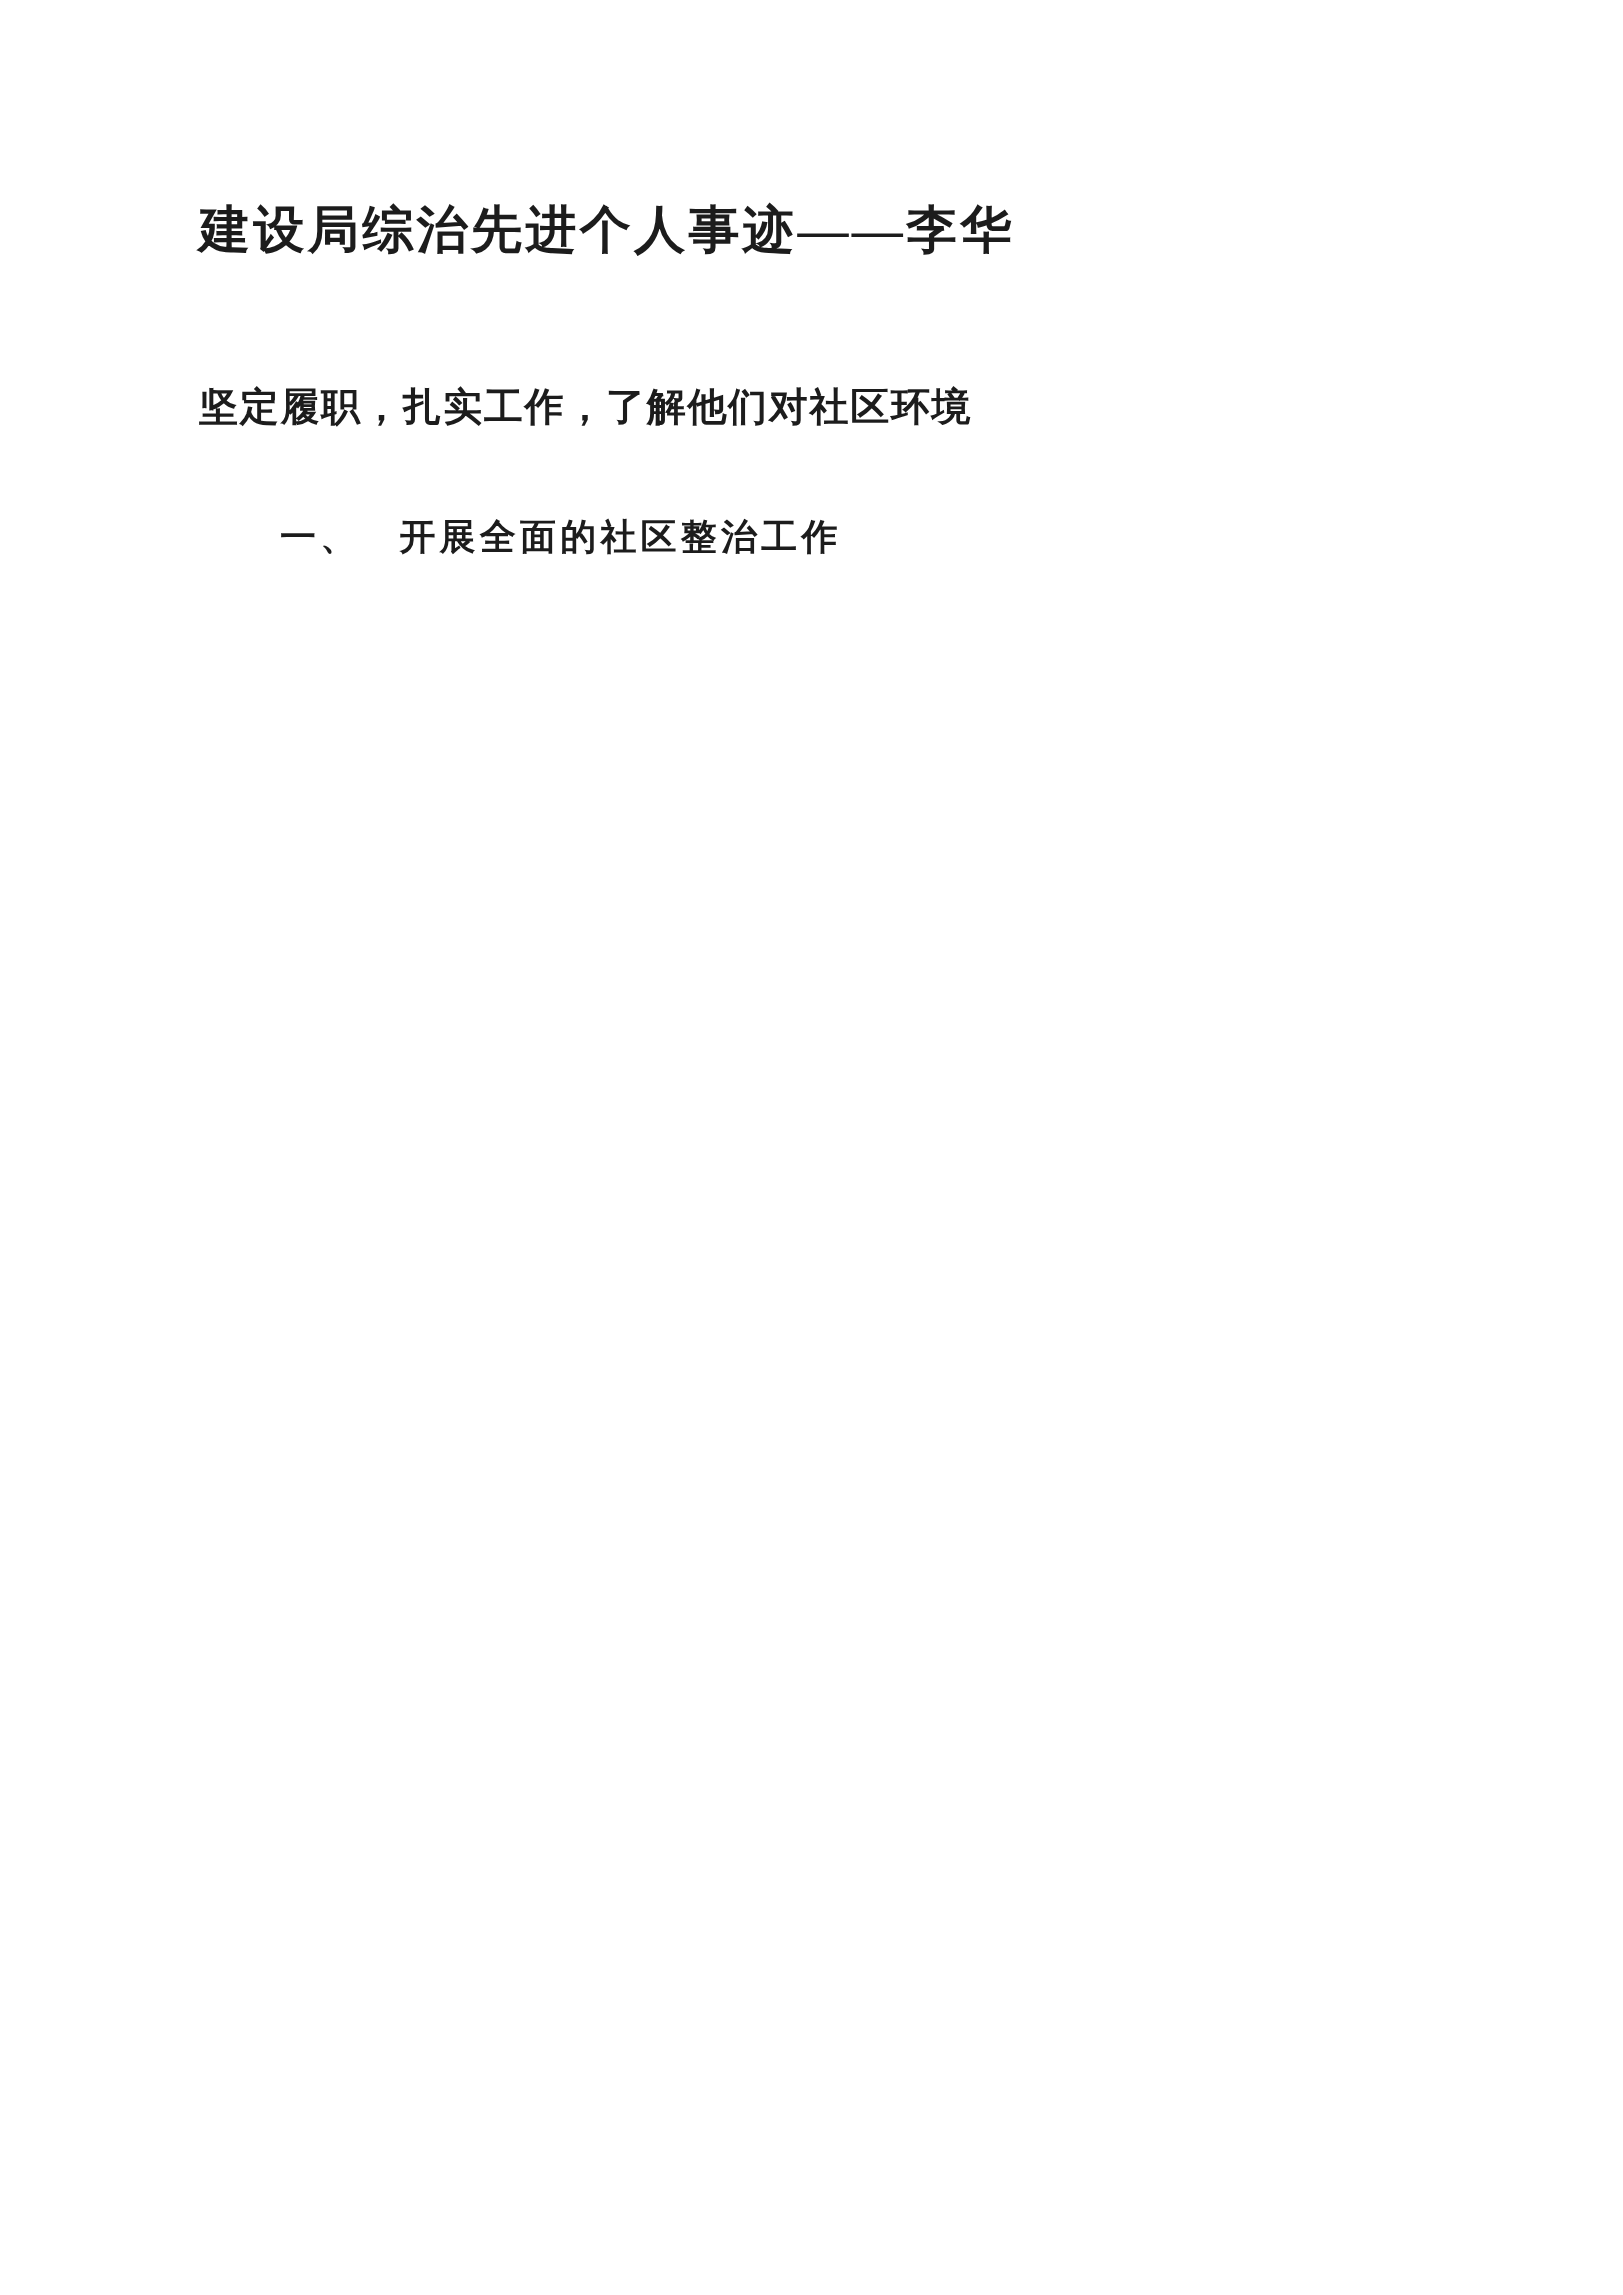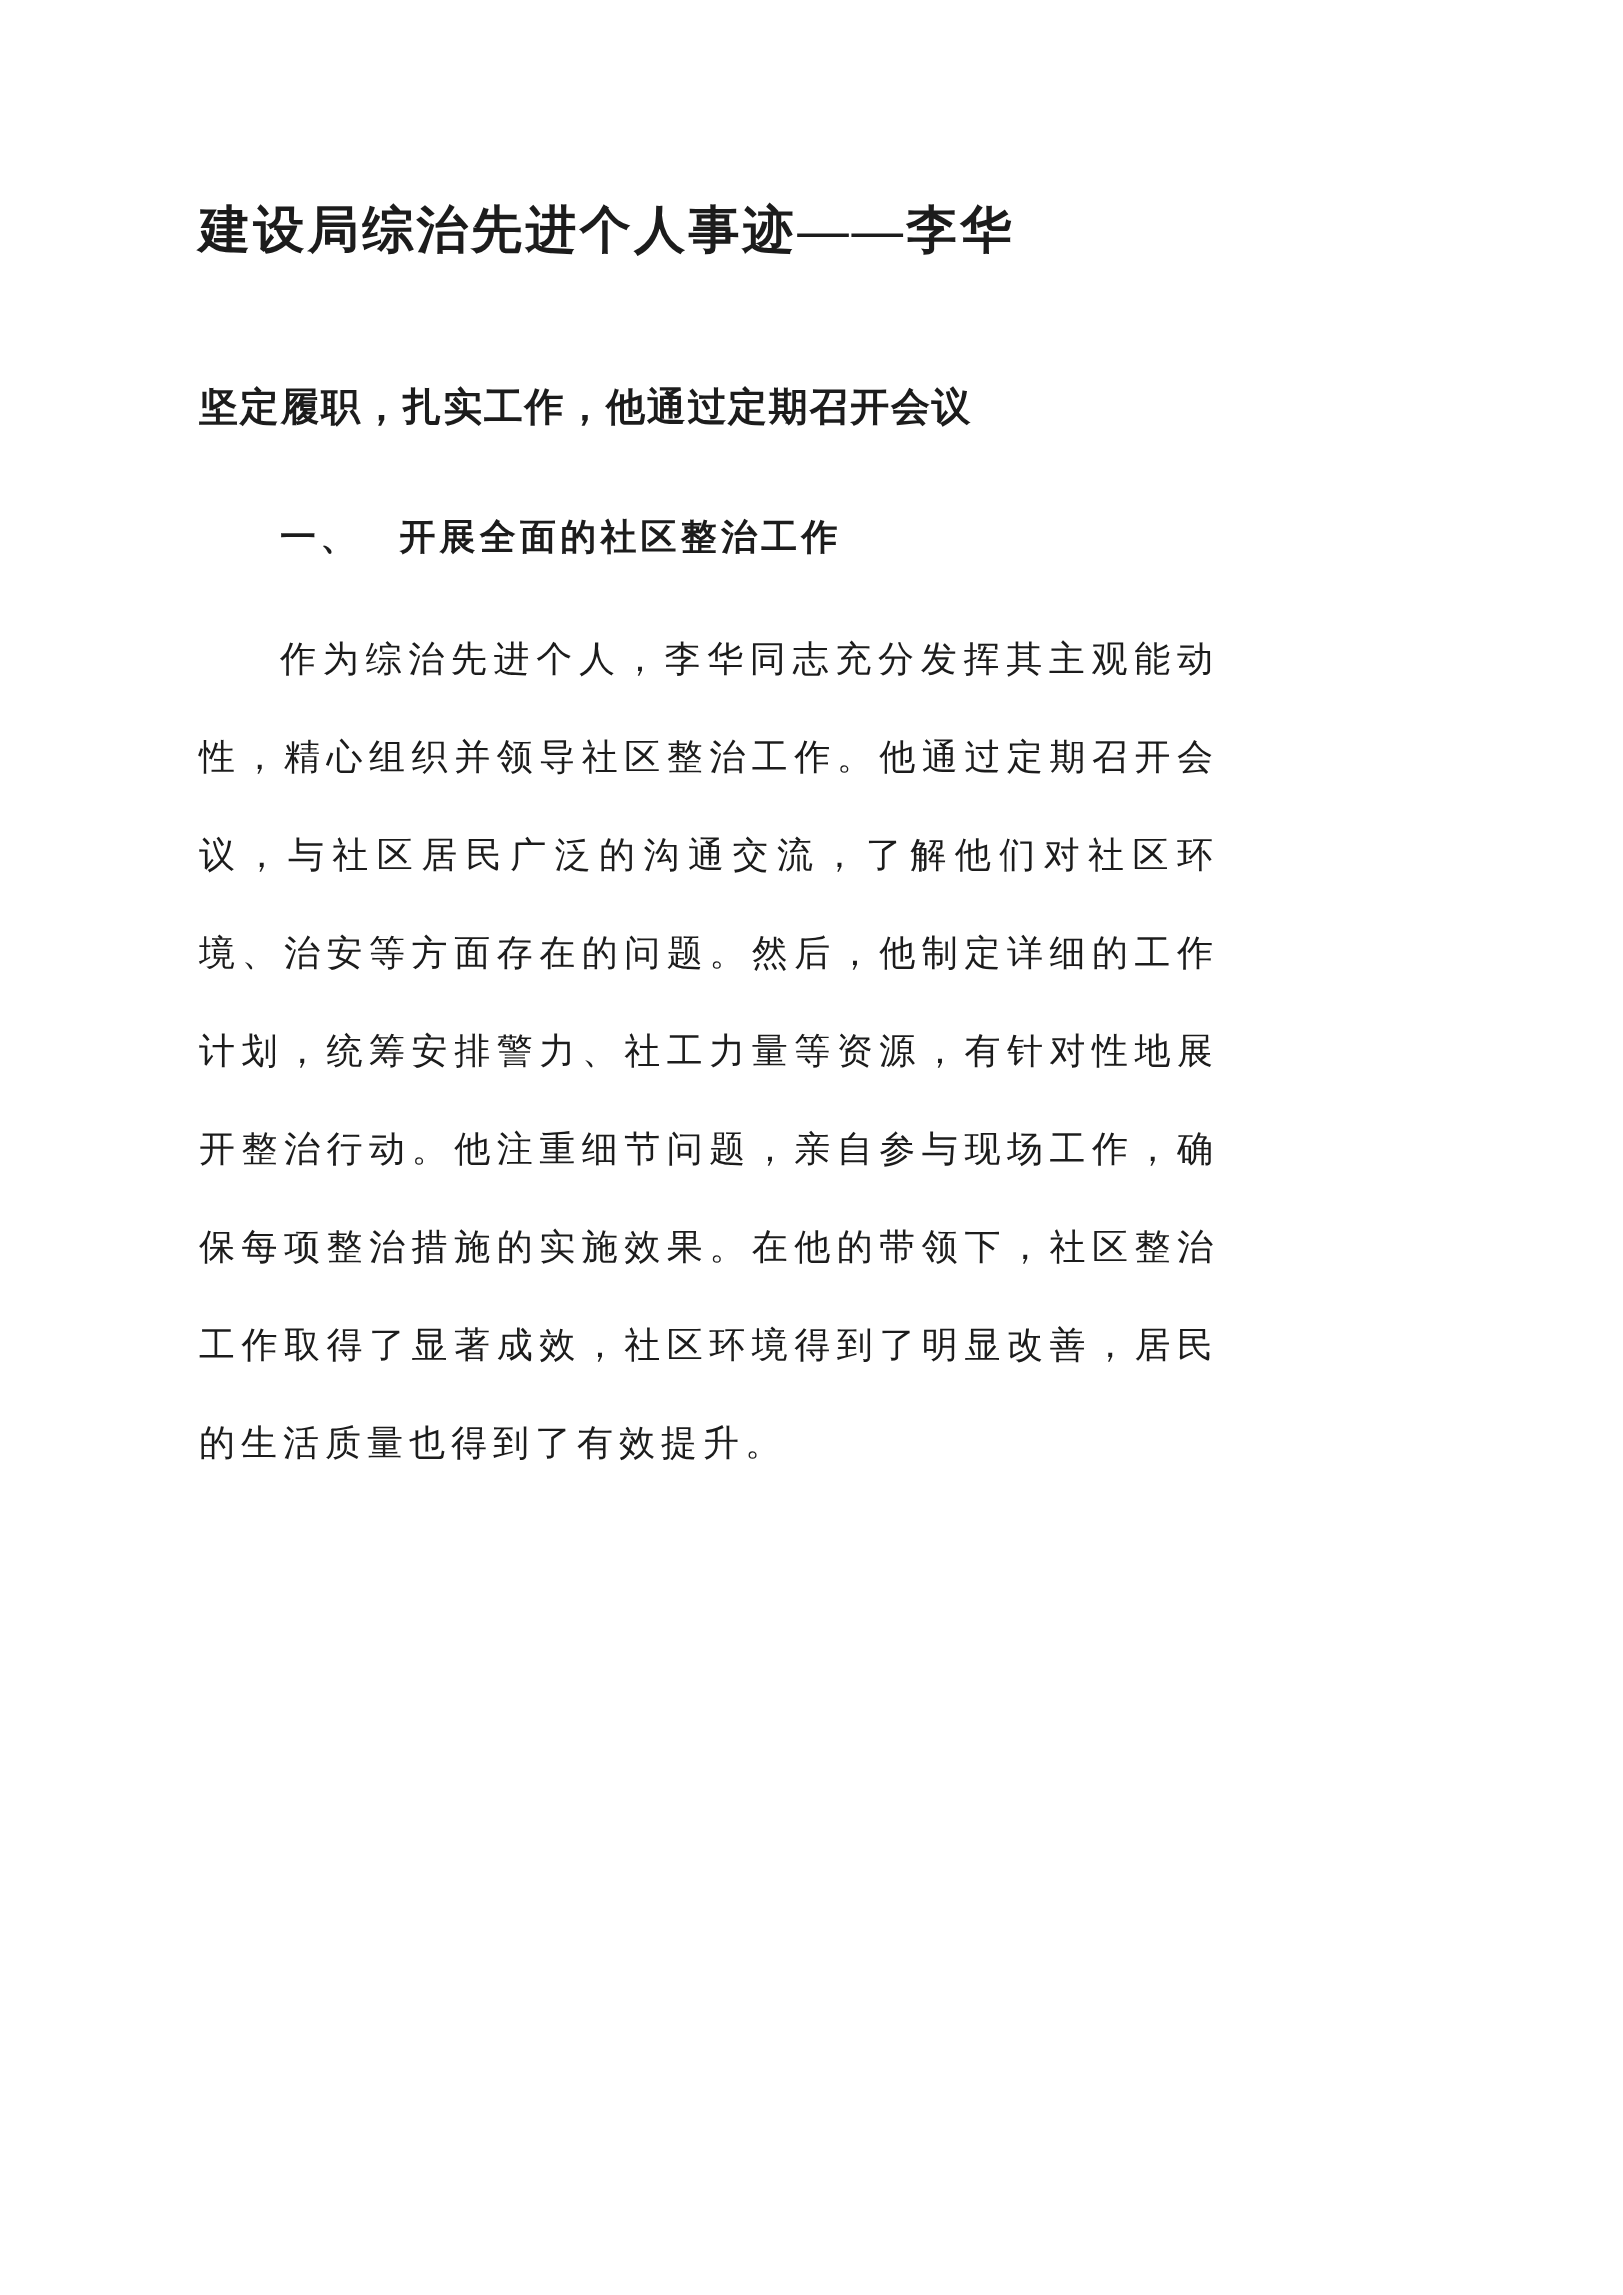--- a/index.html
+++ b/index.html
@@ -58,24 +58,23 @@
     margin-right: 39px;
   }
 </style>
 </head>
 <body>
 
 <div class="page">
 
   <h1 class="doc-title">建设局综治先进个人事迹——李华</h1>
 
-  <h2 class="doc-subtitle">坚定履职，扎实工作，他通过定期召开会议</h2>
+  <h2 class="doc-subtitle">坚定履职，扎实工作，了解他们对社区环境</h2>
 
 
   <div class="section-heading">
     <span class="sec-num">一、</span><span>开展全面的社区整治工作</span>
   </div>
 
-  <p class="body-para">作为综治先进个人，李华同志充分发挥其主观能动性，精心组织并领导社区整治工作。他通过定期召开会议，与社区居民广泛的沟通交流，了解他们对社区环境、治安等方面存在的问题。然后，他制定详细的工作计划，统筹安排警力、社工力量等资源，有针对性地展开整治行动。他注重细节问题，亲自参与现场工作，确保每项整治措施的实施效果。在他的带领下，社区整治工作取得了显著成效，社区环境得到了明显改善，居民的生活质量也得到了有效提升。</p>
 
 
 </div>
 
 
 </body></html>

